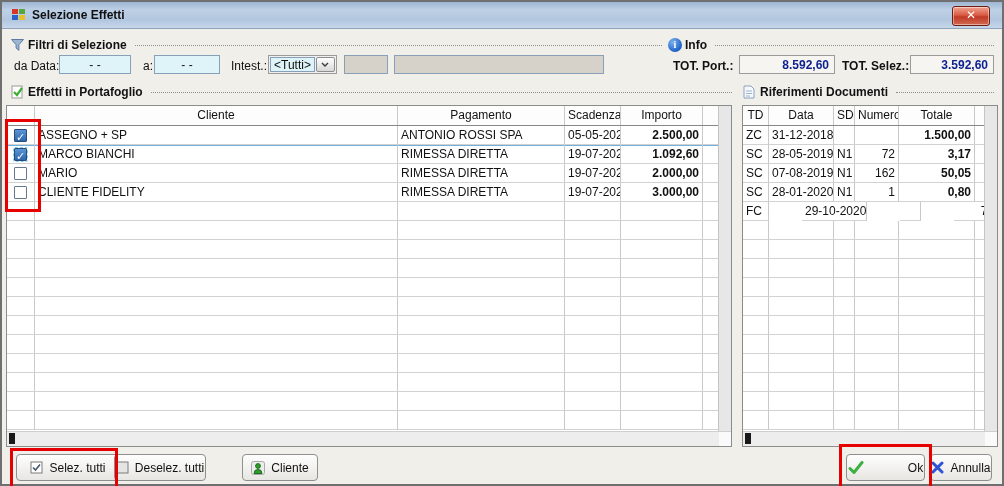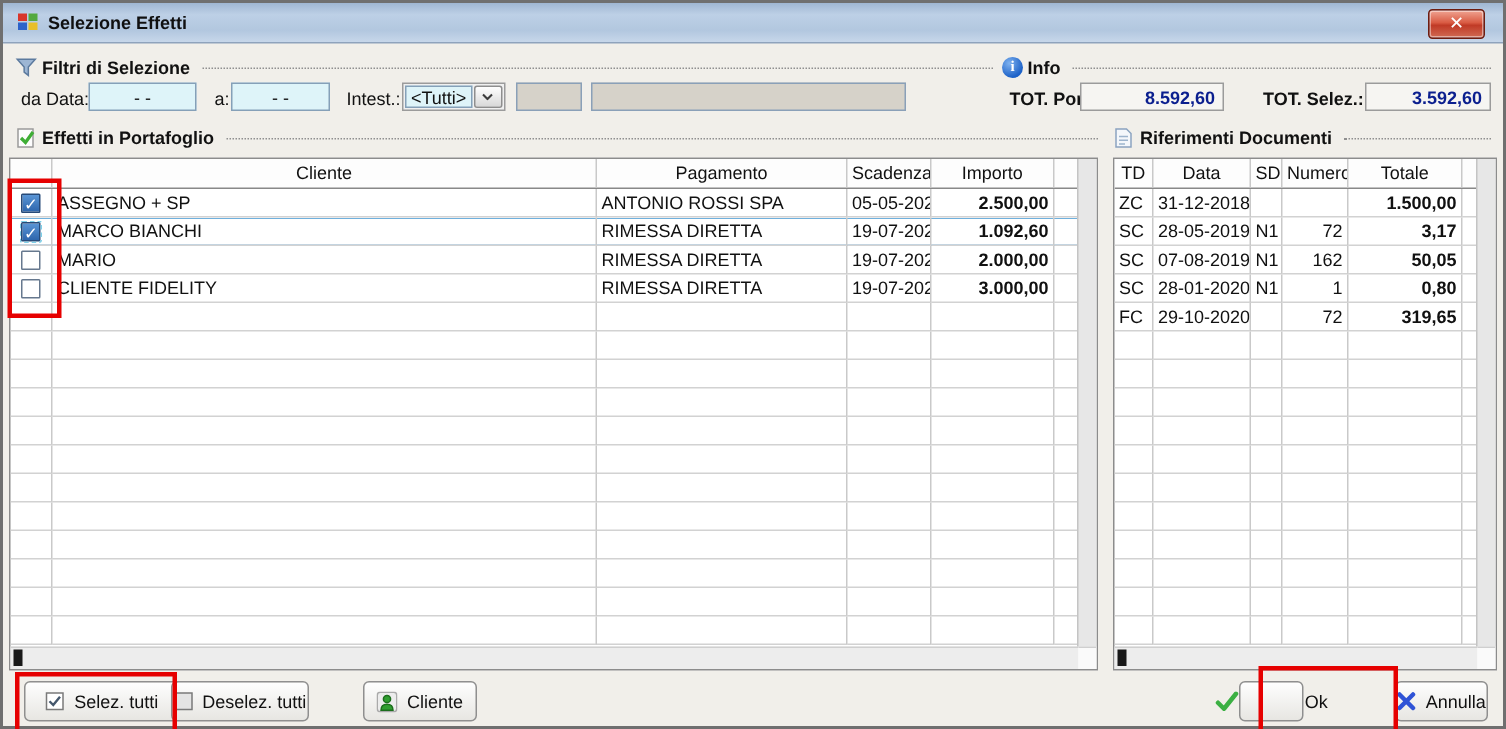--- a/index.html
+++ b/index.html
@@ -111,21 +111,21 @@
     <span class="cbtn">
       <svg width="8" height="5" viewBox="0 0 8 5">
           <polyline points="1,1 4,4 7,1" fill="none" stroke="#3a3a3a" stroke-width="1.4"></polyline>
         </svg>
     </span>
   </div>
   <div class="field disabled" style="left:342px;width:44px;"></div>
   <div class="field disabled" style="left:392px;width:210px;"></div>
 
   <span class="flabel" style="left:671px;font-weight:700;">TOT. Port.:</span>
-  <div class="valbox" style="left:718px;width:96px;">8.592,60</div>
+  <div class="valbox" style="left:737px;width:96px;">8.592,60</div>
   <span class="flabel" style="left:840px;font-weight:700;">TOT. Selez.:</span>
   <div class="valbox" style="left:908px;width:84px;">3.592,60</div>
 
   <div class="sec" style="left:8px;top:82px;width:722px;">
     <span class="ico14">
       <svg width="15" height="14" viewBox="0 0 15 14">
         <rect x="2" y="1" width="10" height="12" fill="#fdfdfd" stroke="#9a9a9a"></rect>
         <polyline points="4,7 7,10 12,3" fill="none" stroke="#3fae35" stroke-width="2.2"></polyline>
       </svg>
     </span>
@@ -338,21 +338,21 @@
           <div class="tcell" style="border-right:none;"></div>
         </div>
         <div class="trow" style="grid-template-columns:26px 65px 21px 44px 76px 1fr;">
           <div class="tcell al">SC</div>
           <div class="tcell ac">28-01-2020</div>
           <div class="tcell al">N1</div>
           <div class="tcell ar">1</div>
           <div class="tcell ar bold">0,80</div>
           <div class="tcell" style="border-right:none;"></div>
         </div>
-        <div class="trow" style="grid-template-columns:26px 65px 21px 44px 76px 1fr;">
+        <div class="trow" style="grid-template-columns:26px 65px 21px 44px 76px 1fr;gap:33px;">
           <div class="tcell al">FC</div>
           <div class="tcell ac">29-10-2020</div>
           <div class="tcell al"></div>
           <div class="tcell ar">72</div>
           <div class="tcell ar bold">319,65</div>
           <div class="tcell" style="border-right:none;"></div>
         </div>
       <div class="trow" style="grid-template-columns: 26px 65px 21px 44px 76px 1fr;">
             <div class="tcell"></div>
             <div class="tcell"></div>
@@ -464,21 +464,21 @@
     <span>Deselez. tutti</span>
   </div>
   <div class="btn" style="left:240px;width:76px;">
     <svg width="14" height="14" viewBox="0 0 14 14">
       <rect x="0.5" y="0.5" width="13" height="13" rx="2" fill="#ececec" stroke="#aaaaaa"></rect>
       <circle cx="7" cy="5" r="2.4" fill="#2f9e2f" stroke="#1c6e1c"></circle>
       <path d="M3 12.5 q0 -4 4 -4 q4 0 4 4 z" fill="#2f9e2f" stroke="#1c6e1c"></path>
     </svg>
     <span>Cliente</span>
   </div>
-  <div class="btn" style="left:824px;width:43px;gap:44px;">
+  <div class="btn" style="left:844px;width:79px;gap:44px;">
     <svg width="16" height="13" viewBox="0 0 16 13">
       <polyline points="2,7.5 6,11.5 14,1.5" fill="none" stroke="#3cb043" stroke-width="3" stroke-linecap="round" stroke-linejoin="round"></polyline>
     </svg>
     <span>Ok</span>
   </div>
   <div class="btn" style="left:928px;width:62px;">
     <svg width="13" height="13" viewBox="0 0 13 13">
       <line x1="2" y1="2" x2="11" y2="11" stroke="#2f53d6" stroke-width="3" stroke-linecap="round"></line>
       <line x1="11" y1="2" x2="2" y2="11" stroke="#2f53d6" stroke-width="3" stroke-linecap="round"></line>
     </svg>

